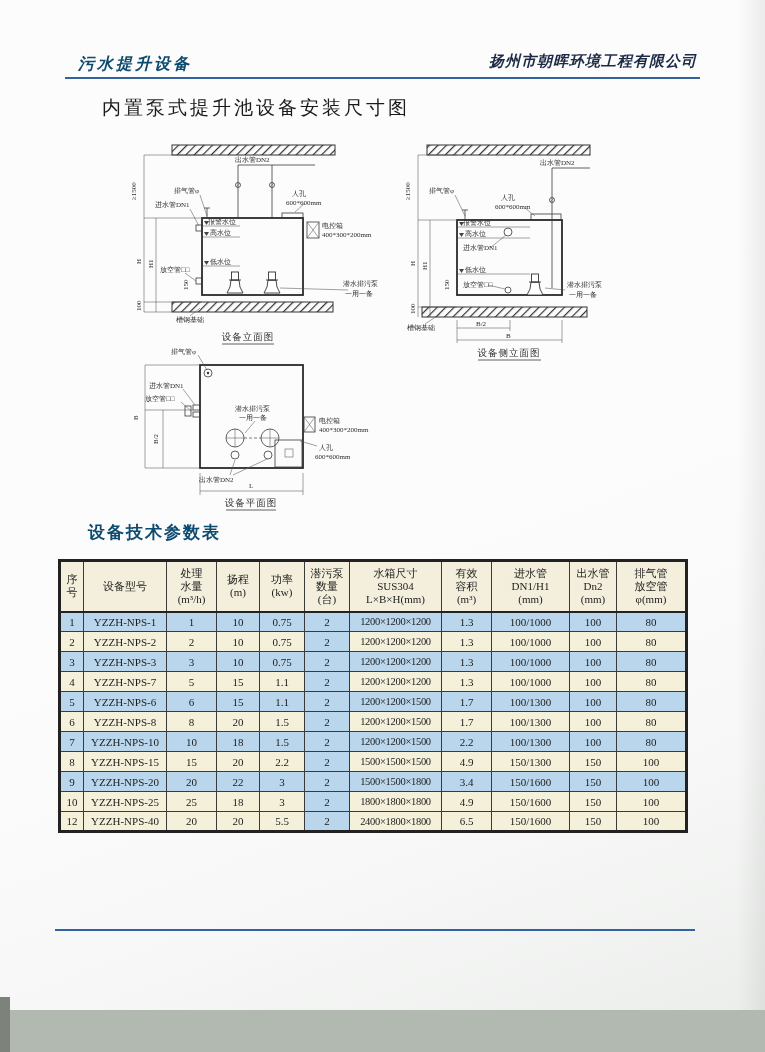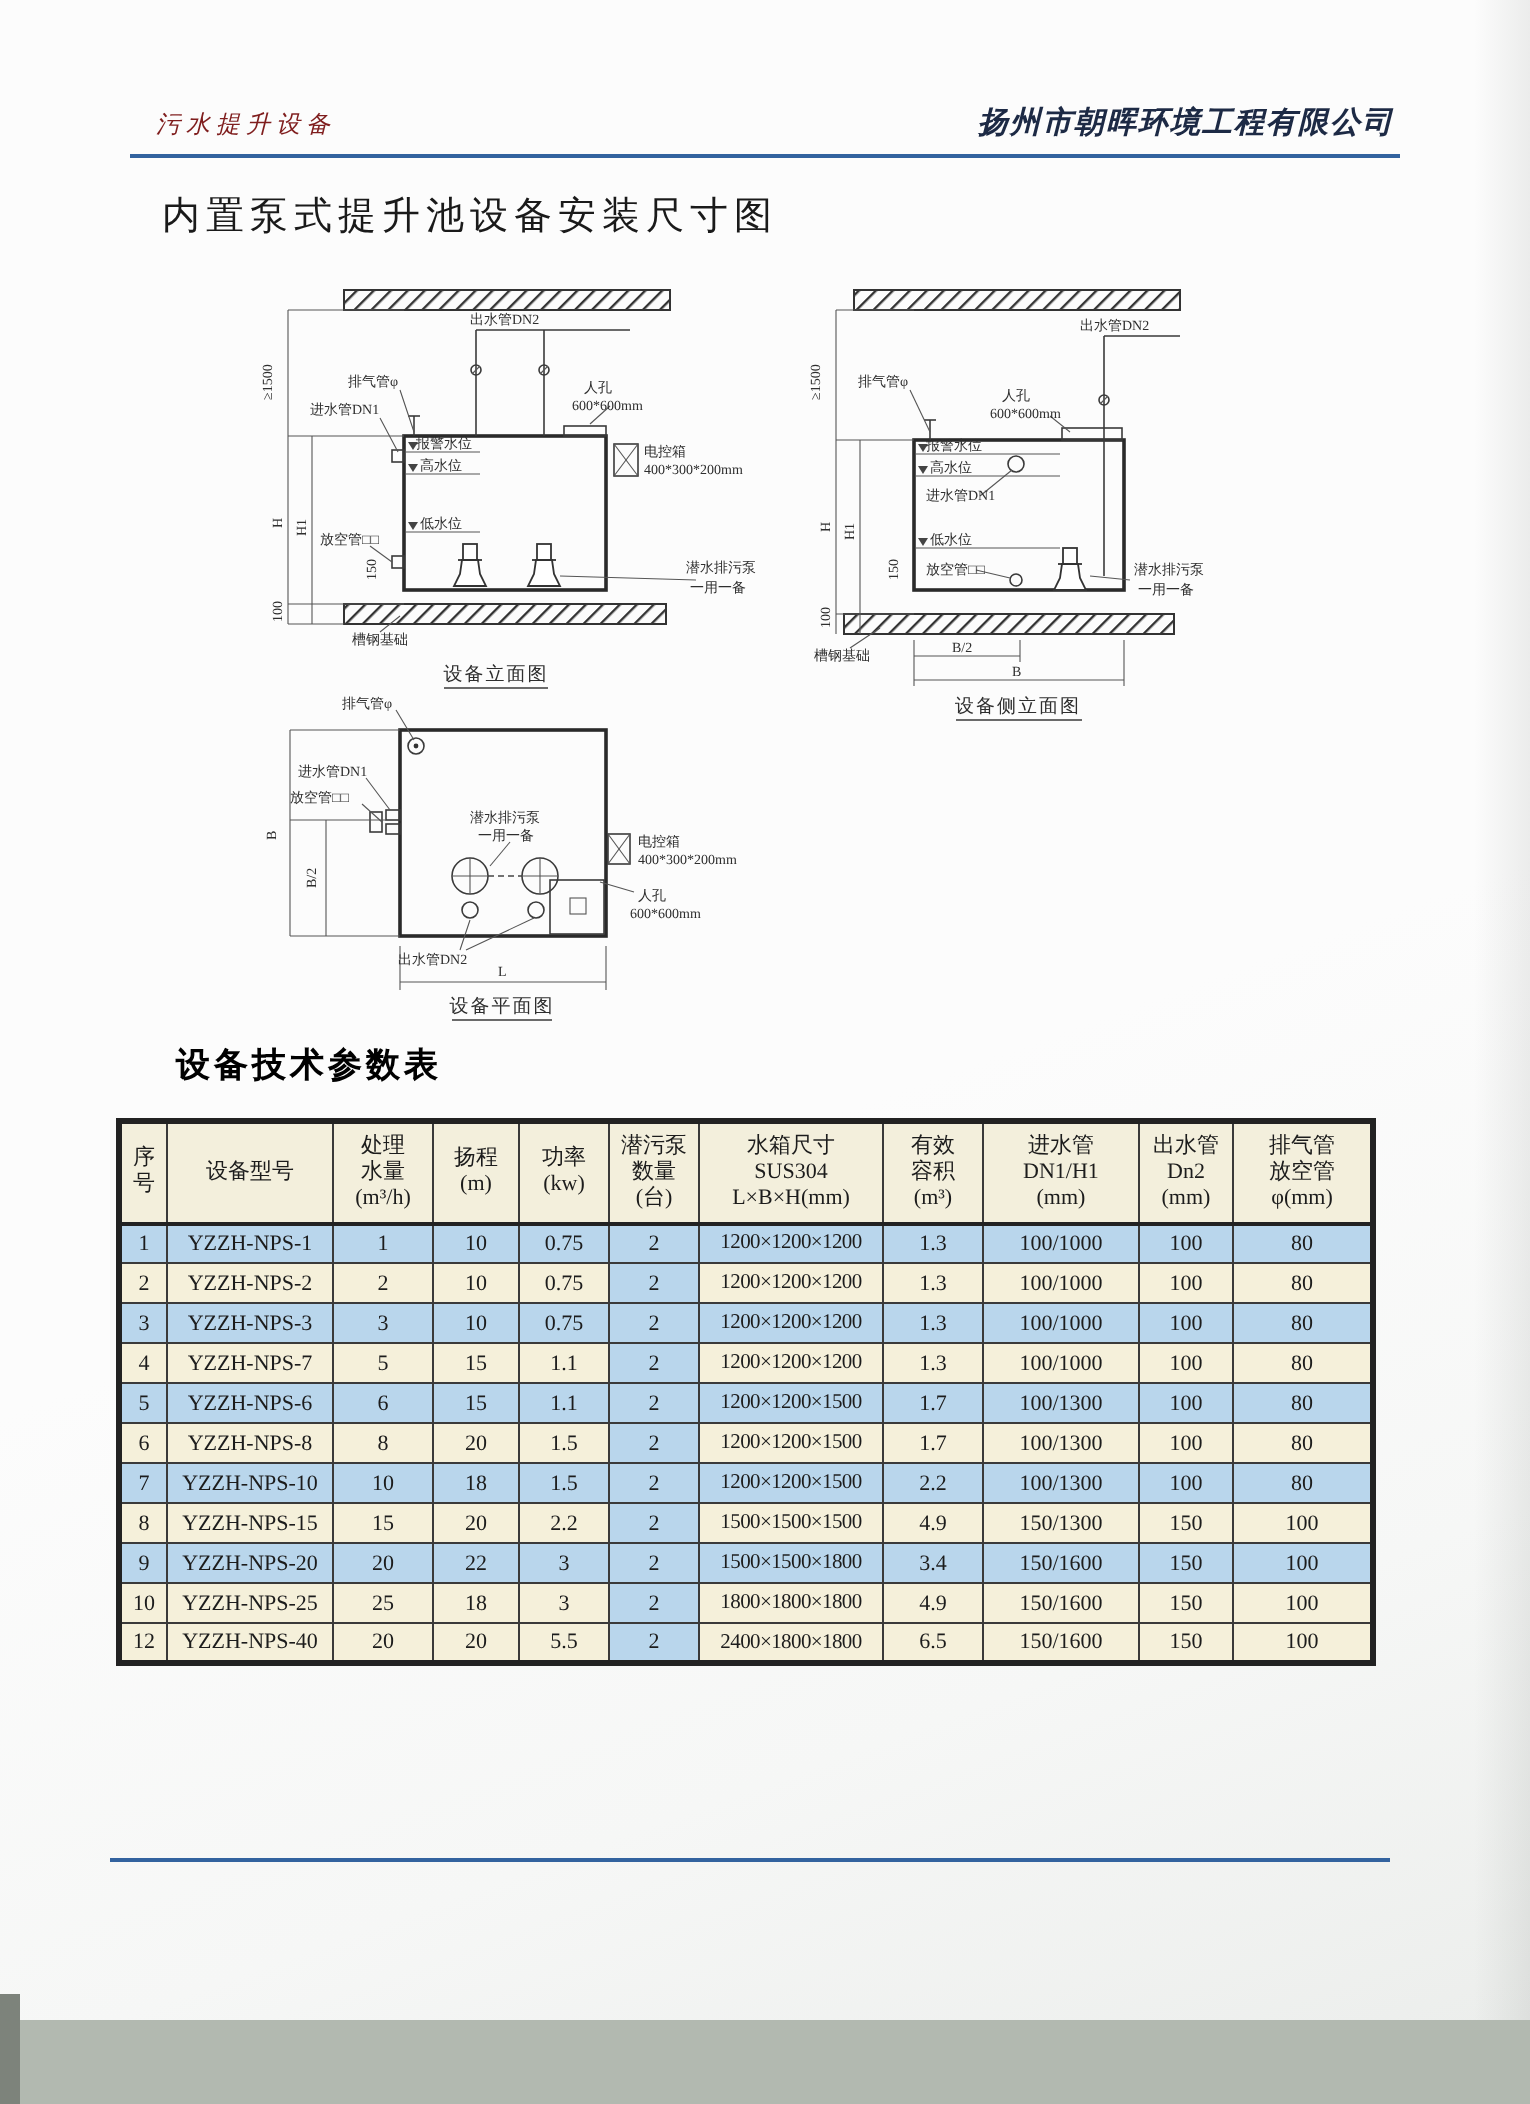--- a/index.html
+++ b/index.html
@@ -14,40 +14,40 @@
     background:linear-gradient(160deg,#fcfcfc 55%,#f6f7f6 80%,#ecifee 100%);
     background:linear-gradient(160deg,#fcfcfc 55%,#f6f7f6 80%,#eceeec 100%);
   }
   .edge-shadow{position:absolute;right:0;top:0;width:28px;height:1010px;
     background:linear-gradient(90deg,rgba(0,0,0,0) 0%,rgba(90,95,90,0.10) 100%);}
   .scan-band{position:absolute;left:0;bottom:0;width:765px;height:42px;background:#b2b9b0;}
   .scan-corner{position:absolute;left:0;bottom:0;width:10px;height:55px;background:#7d837b;}
 
   .hdr-left{
     position:absolute;left:78px;top:54px;
-    font-family:"DejaVu Serif", serif;font-style:italic;font-weight:normal;
-    font-size:12px;color:#7f1d1d;letter-spacing:3px;
+    font-family:"DejaVu Serif", serif;font-style:italic;font-weight:bold;
+    font-size:16px;color:#0c4a6e;letter-spacing:3px;
   }
   .hdr-right{
     position:absolute;right:68px;top:52px;
     font-family:"DejaVu Serif", serif;font-style:italic;font-weight:bold;
     font-size:15px;color:#1d2a45;letter-spacing:1px;
   }
   .rule{position:absolute;height:2px;background:var(--rule-blue,#33639f);}
   .rule-top{left:65px;top:77px;width:635px;}
   .rule-bottom{left:55px;top:929px;width:640px;}
 
   .doc-title{
-    position:absolute;left:81px;top:95px;
+    position:absolute;left:102px;top:95px;
     font-size:19px;letter-spacing:3px;color:#1a1a1a;
   }
   .table-title{
     position:absolute;left:88px;top:521px;
     font-family:"Liberation Sans", sans-serif;
-    font-weight:bold;font-size:17px;letter-spacing:2px;color:#000000;
+    font-weight:bold;font-size:17px;letter-spacing:2px;color:#0c4a6e;
   }
 
   svg text{font-family:"Liberation Serif", serif;fill:#2e2e2e;}
   svg .ln{stroke:#3a3a3a;stroke-width:0.8;fill:none;}
   svg .thick{stroke:#2a2a2a;stroke-width:1.8;fill:none;}
   svg .thin{stroke:#555;stroke-width:0.55;fill:none;}
   svg .lbl{font-size:7px;}
   svg .cap{font-size:9.5px;letter-spacing:1px;}
 
   .params{

